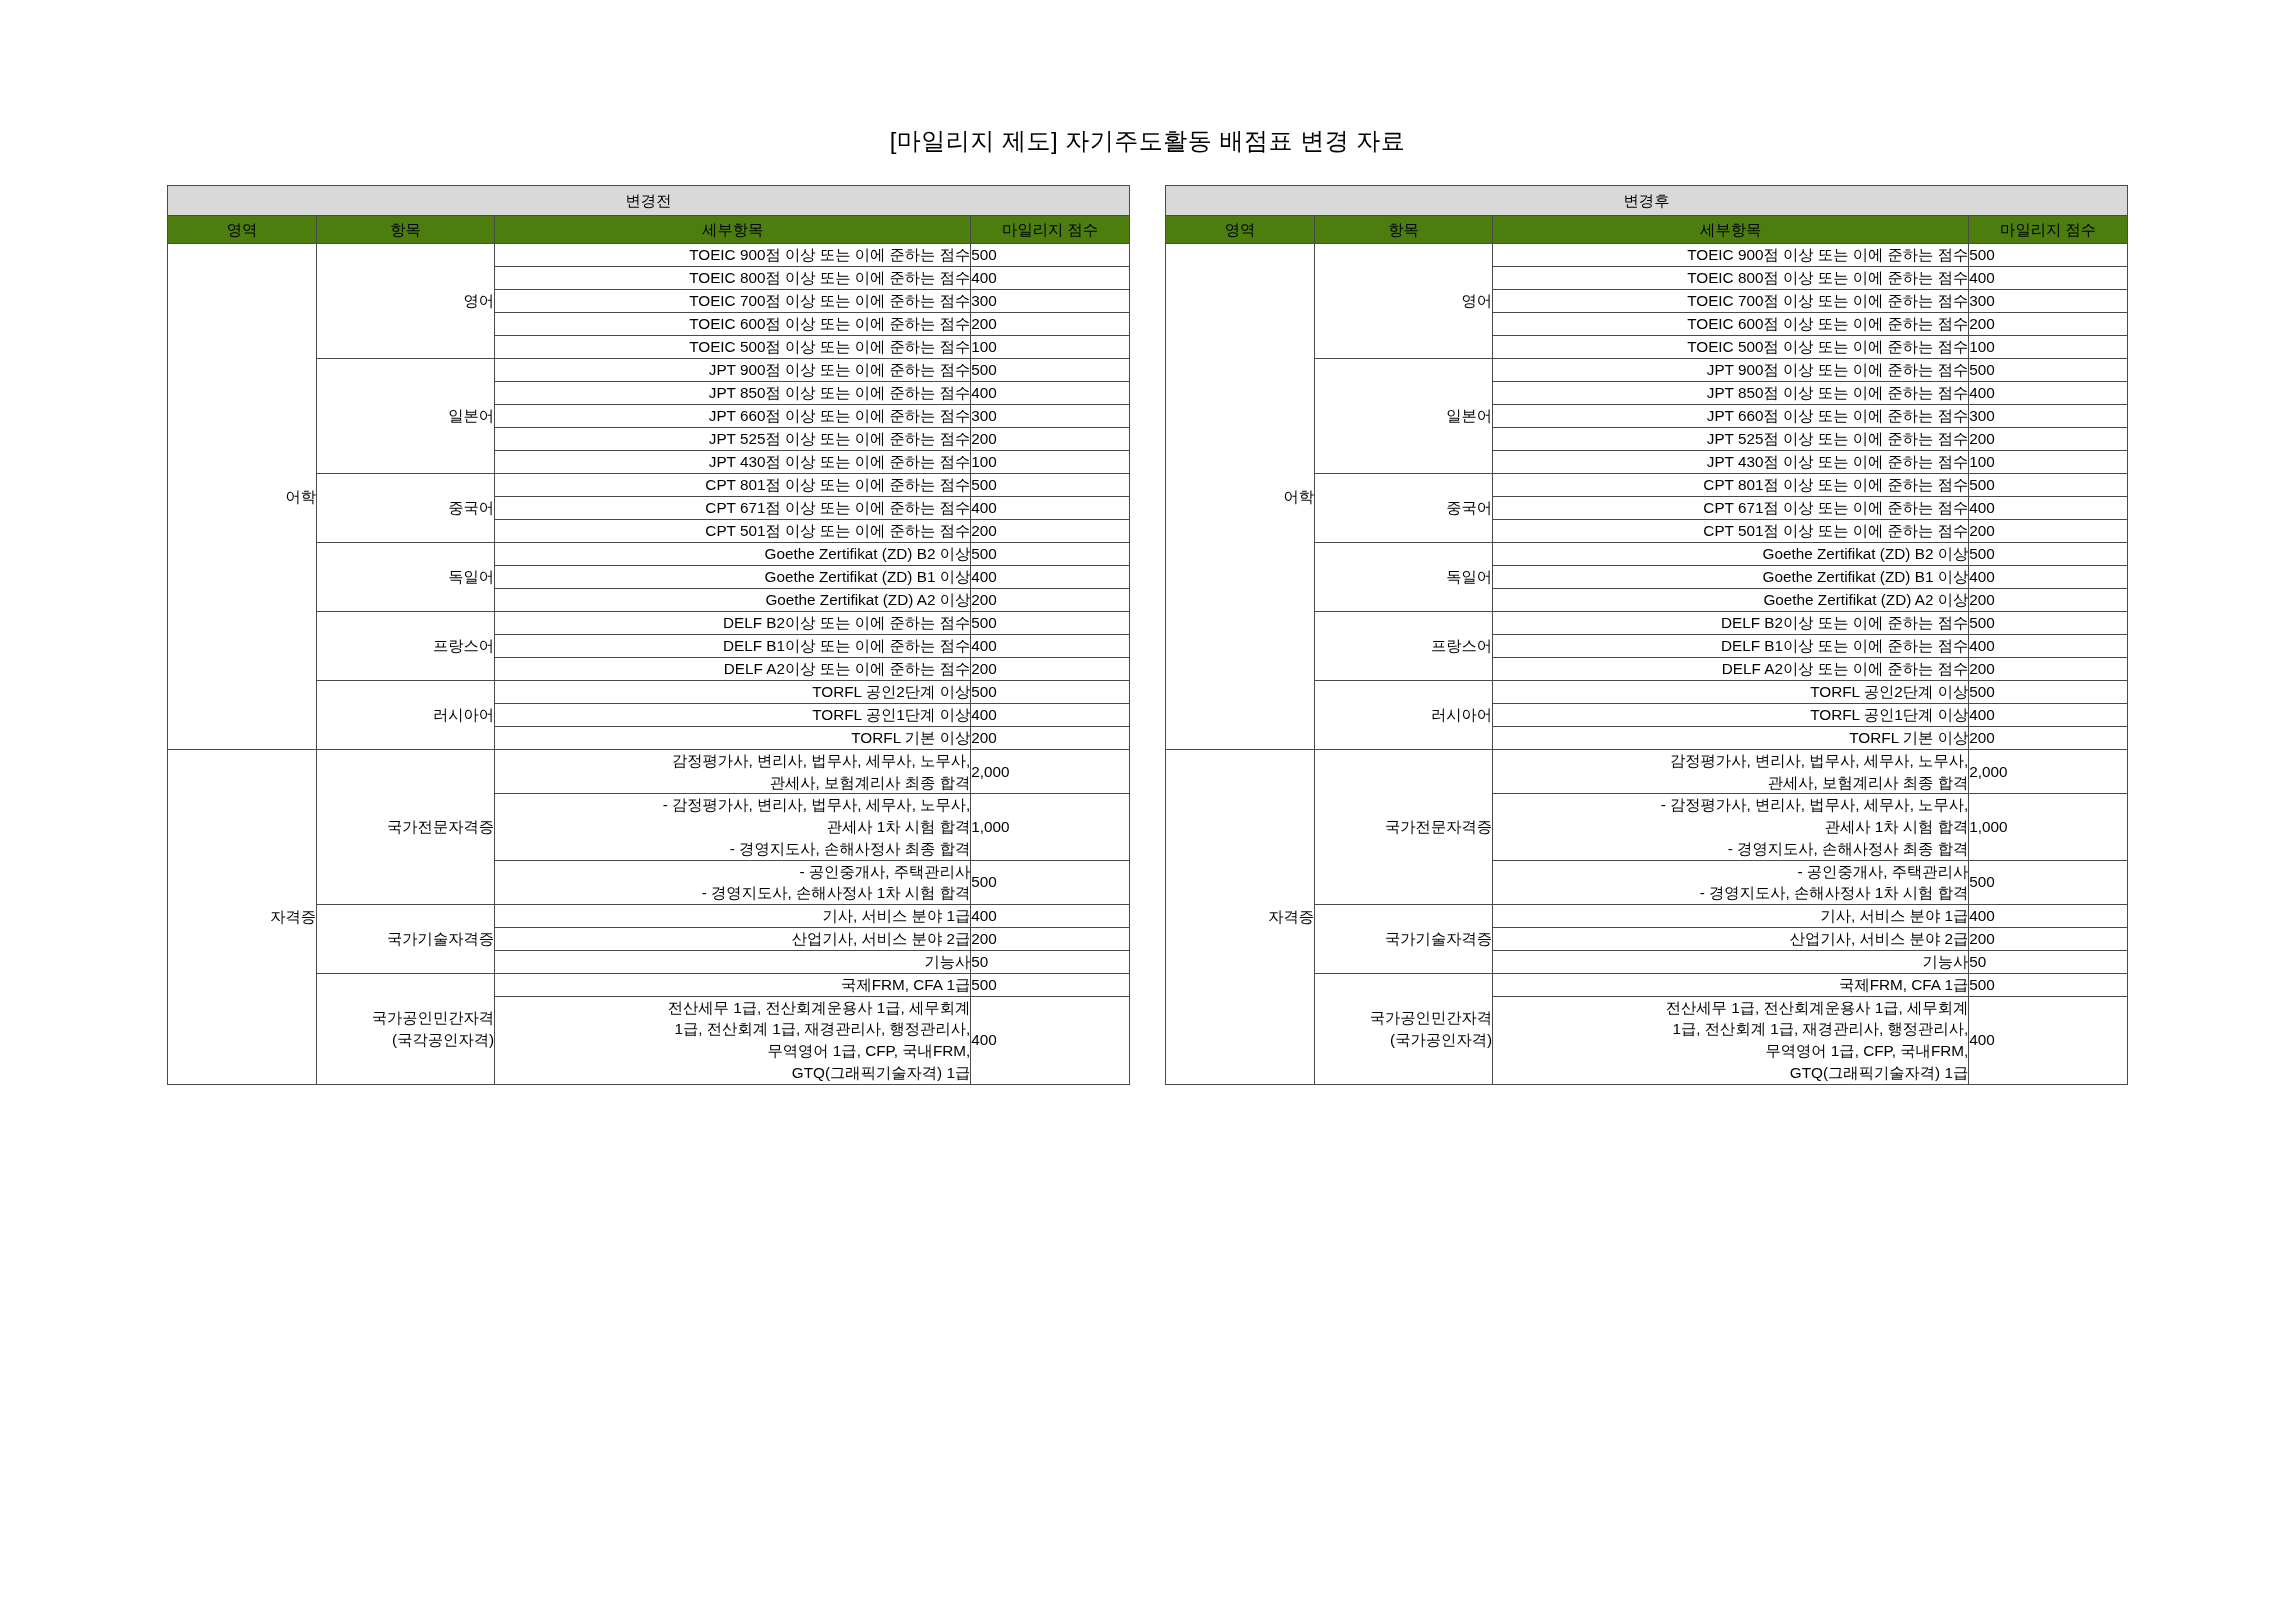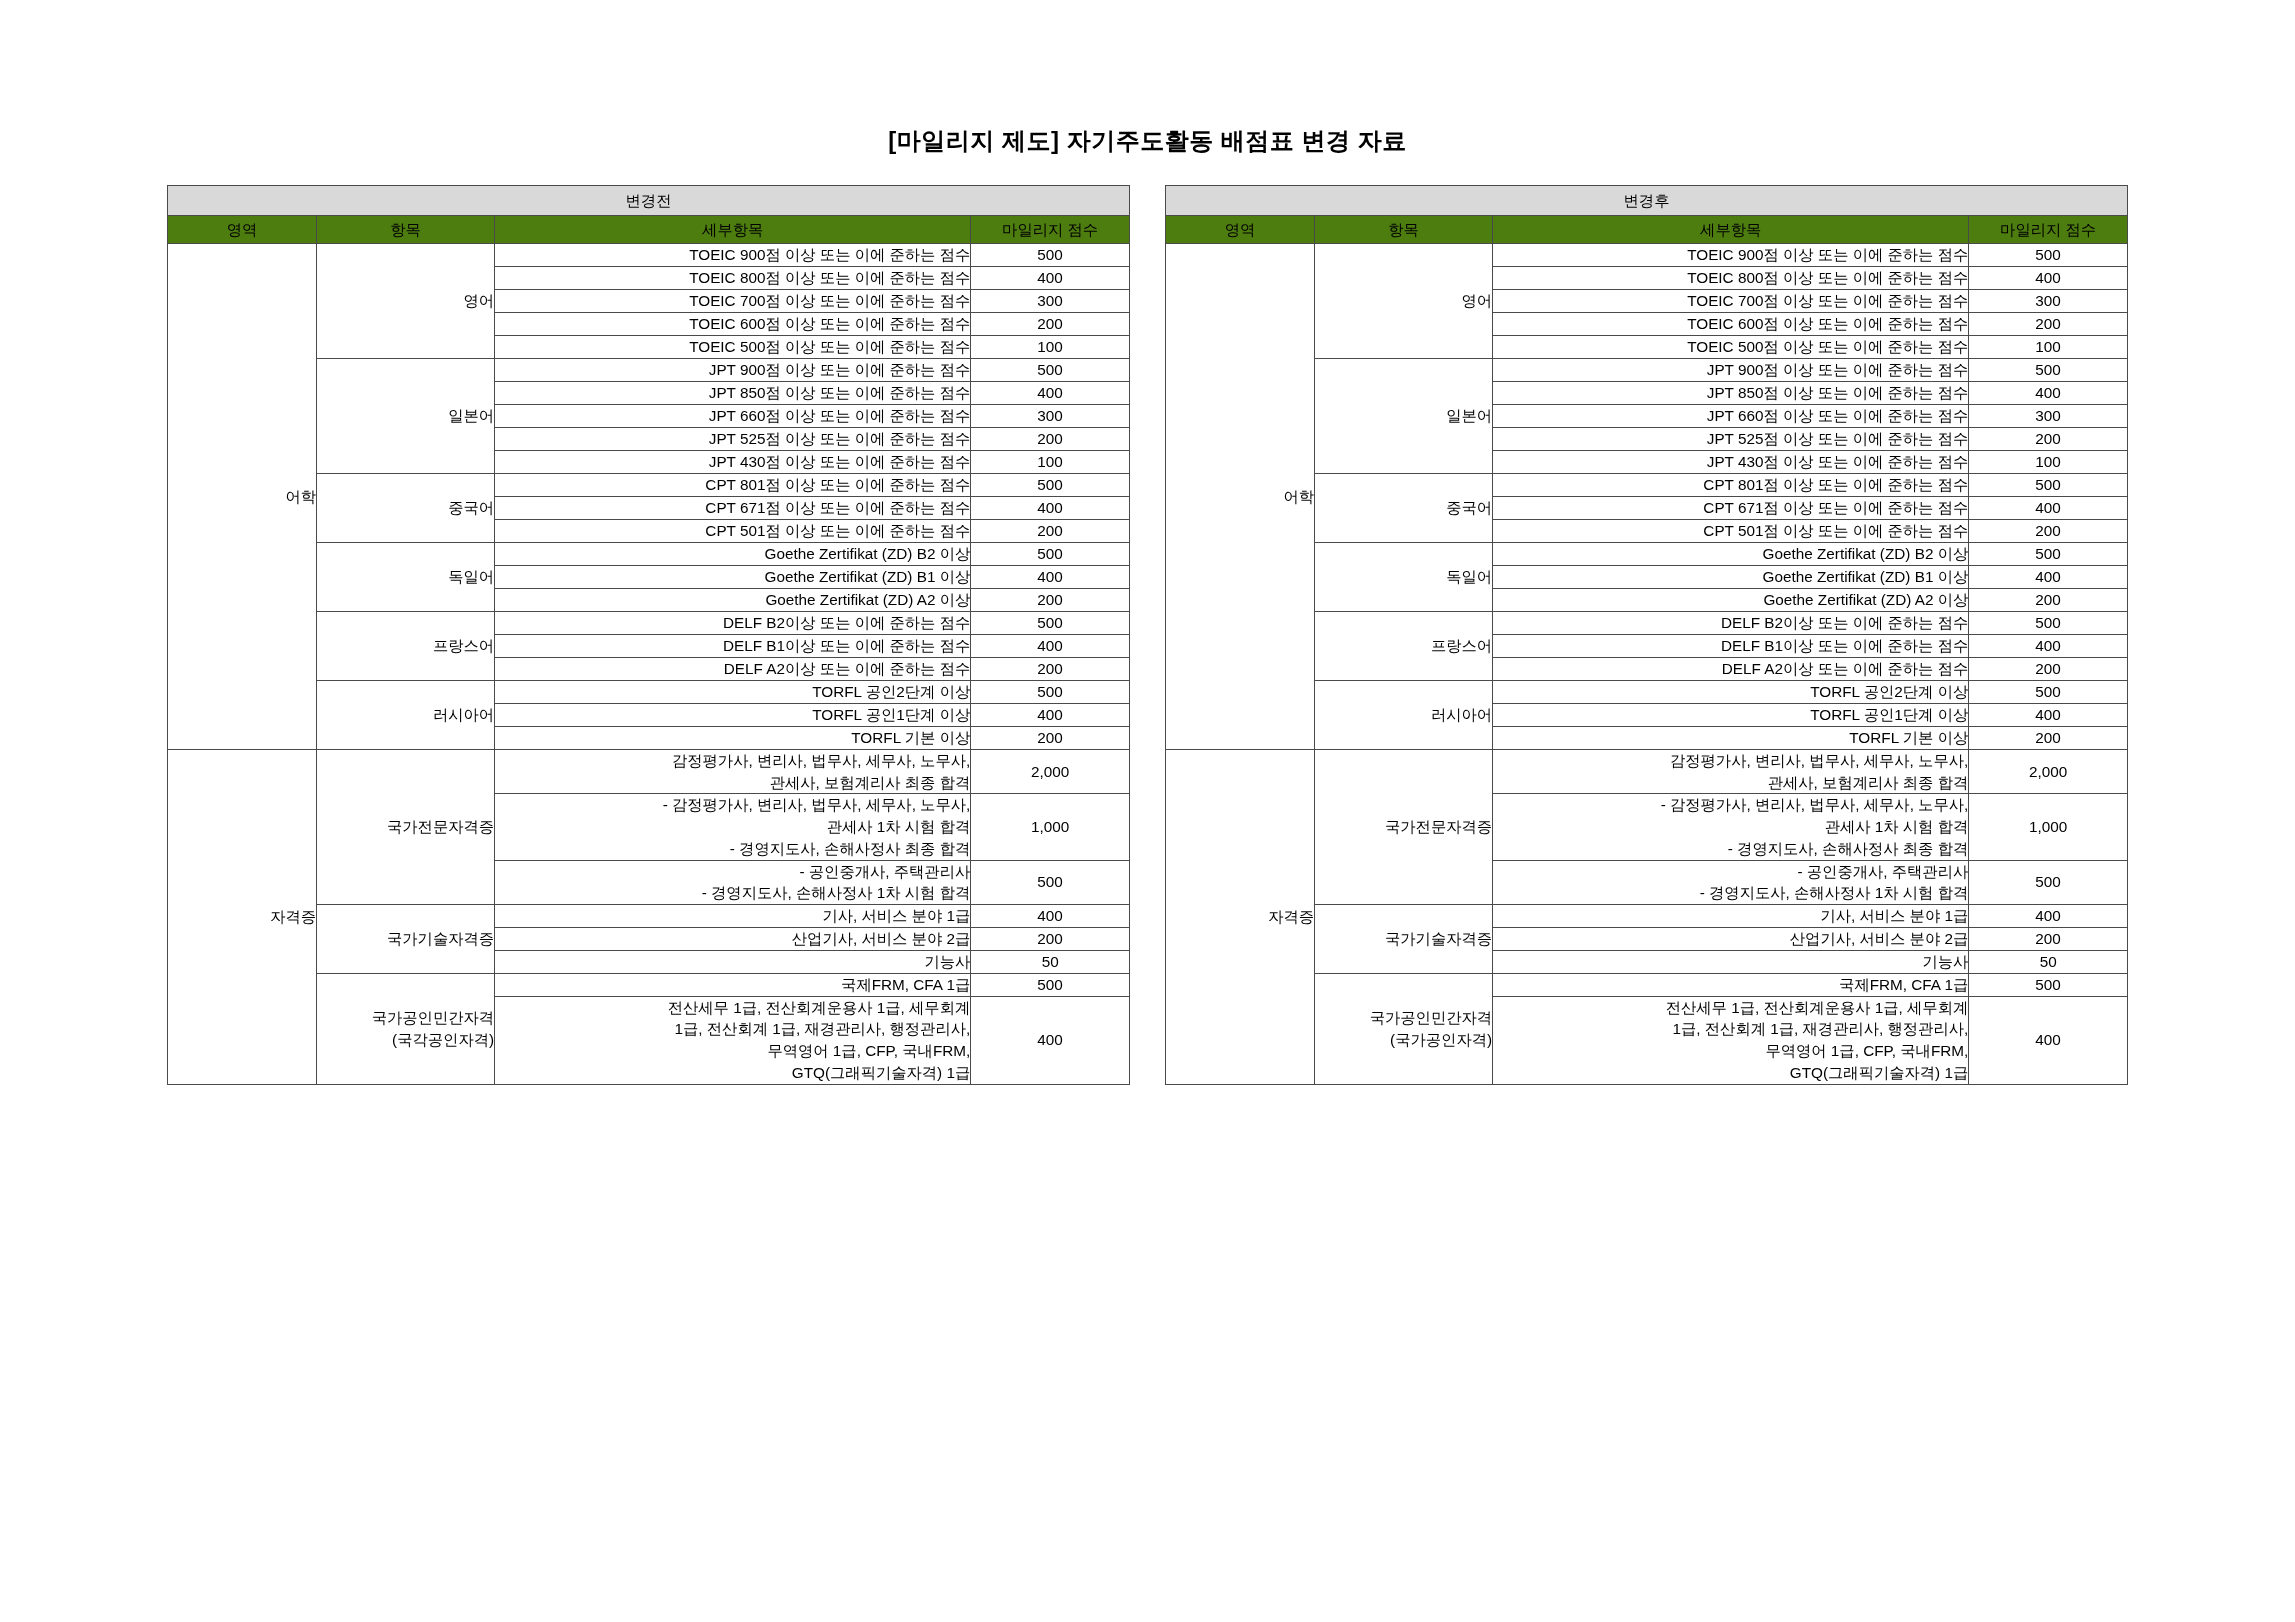--- a/index.html
+++ b/index.html
@@ -17,21 +17,21 @@
   .page {
     position: relative;
     width: 2295px;
     height: 1623px;
     box-sizing: border-box;
     padding: 0;
   }
   .doc-title {
     text-align: center;
     font-size: 24px;
-    font-weight: bold;
+    font-weight: normal;
     letter-spacing: 0.5px;
     margin-top: 125px;
     margin-bottom: 28px;
   }
   .tables-wrap {
     display: flex;
     flex-direction: row;
     justify-content: center;
     align-items: flex-start;
     gap: 35px;
@@ -69,21 +69,21 @@
   }
   td.area, td.item {
     text-align: right;
   }
   td.detail {
     text-align: right;
     padding-left: 8.3px;
     padding-right: 4.6px;
   }
   td.score {
-    text-align: center;
+    text-align: left;
   }
   td.cell-pad {
     padding-top: 5.6px;
     padding-bottom: 5.6px;
   }
   .multi {
     white-space: pre-line;
   }
   .h-row td { height: 22px; }
   

